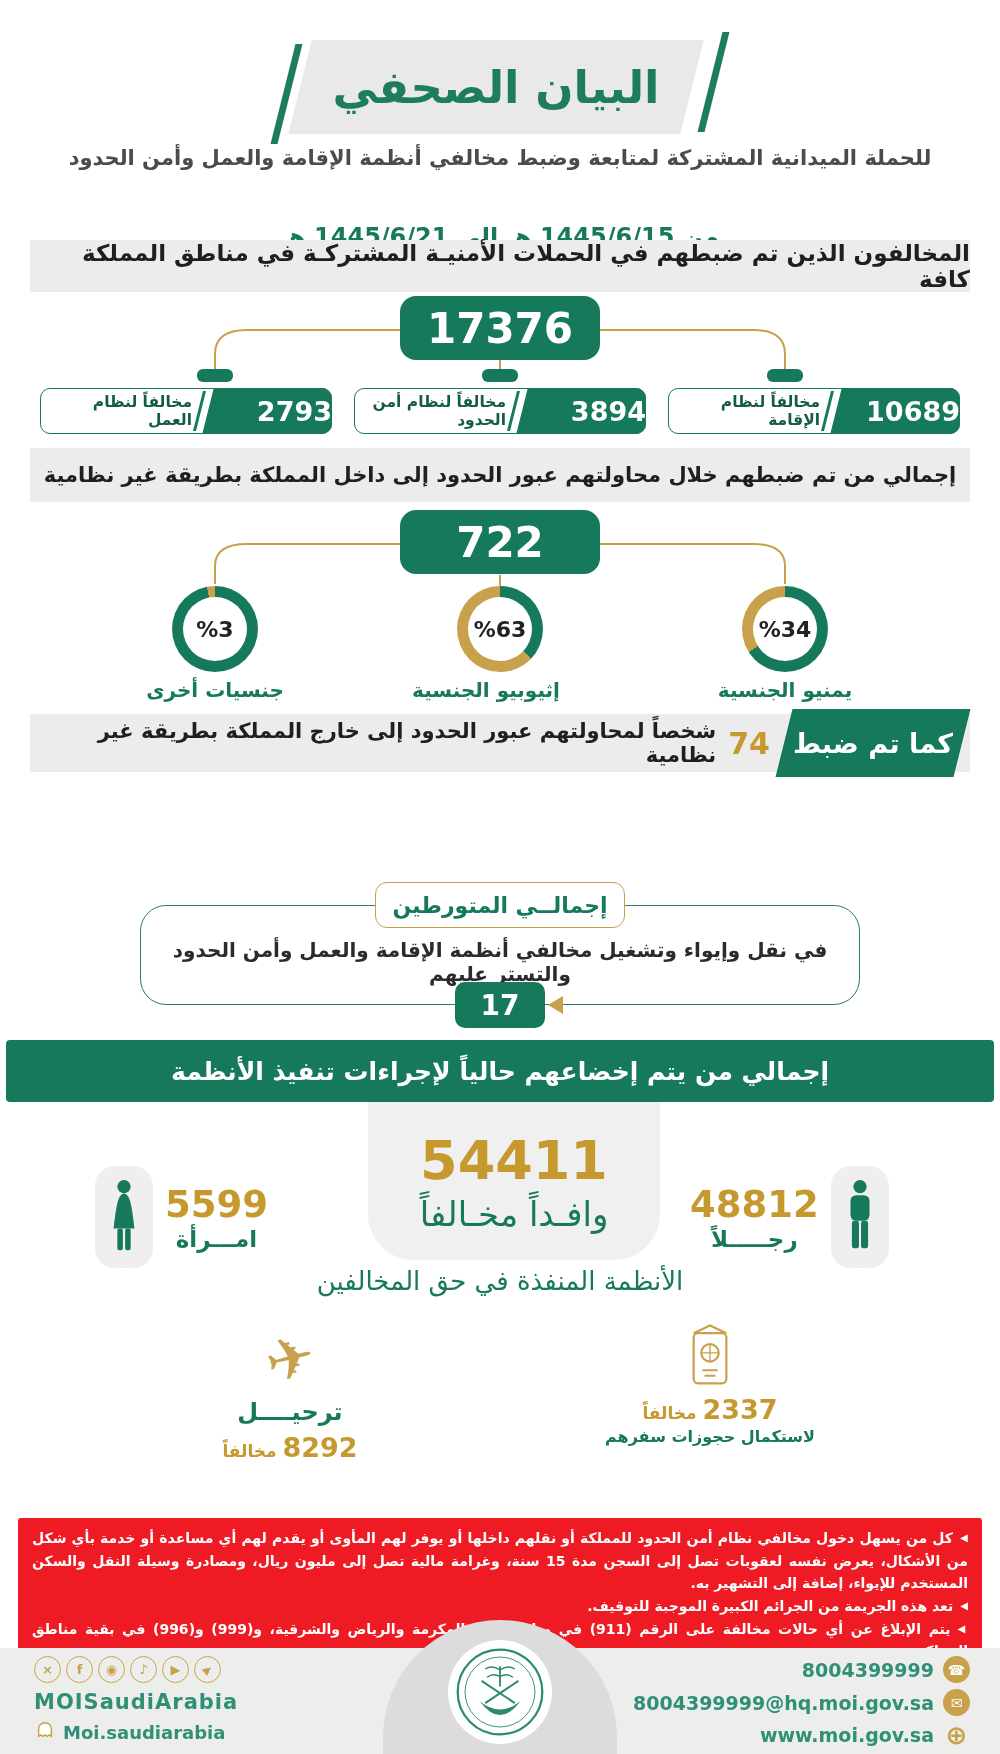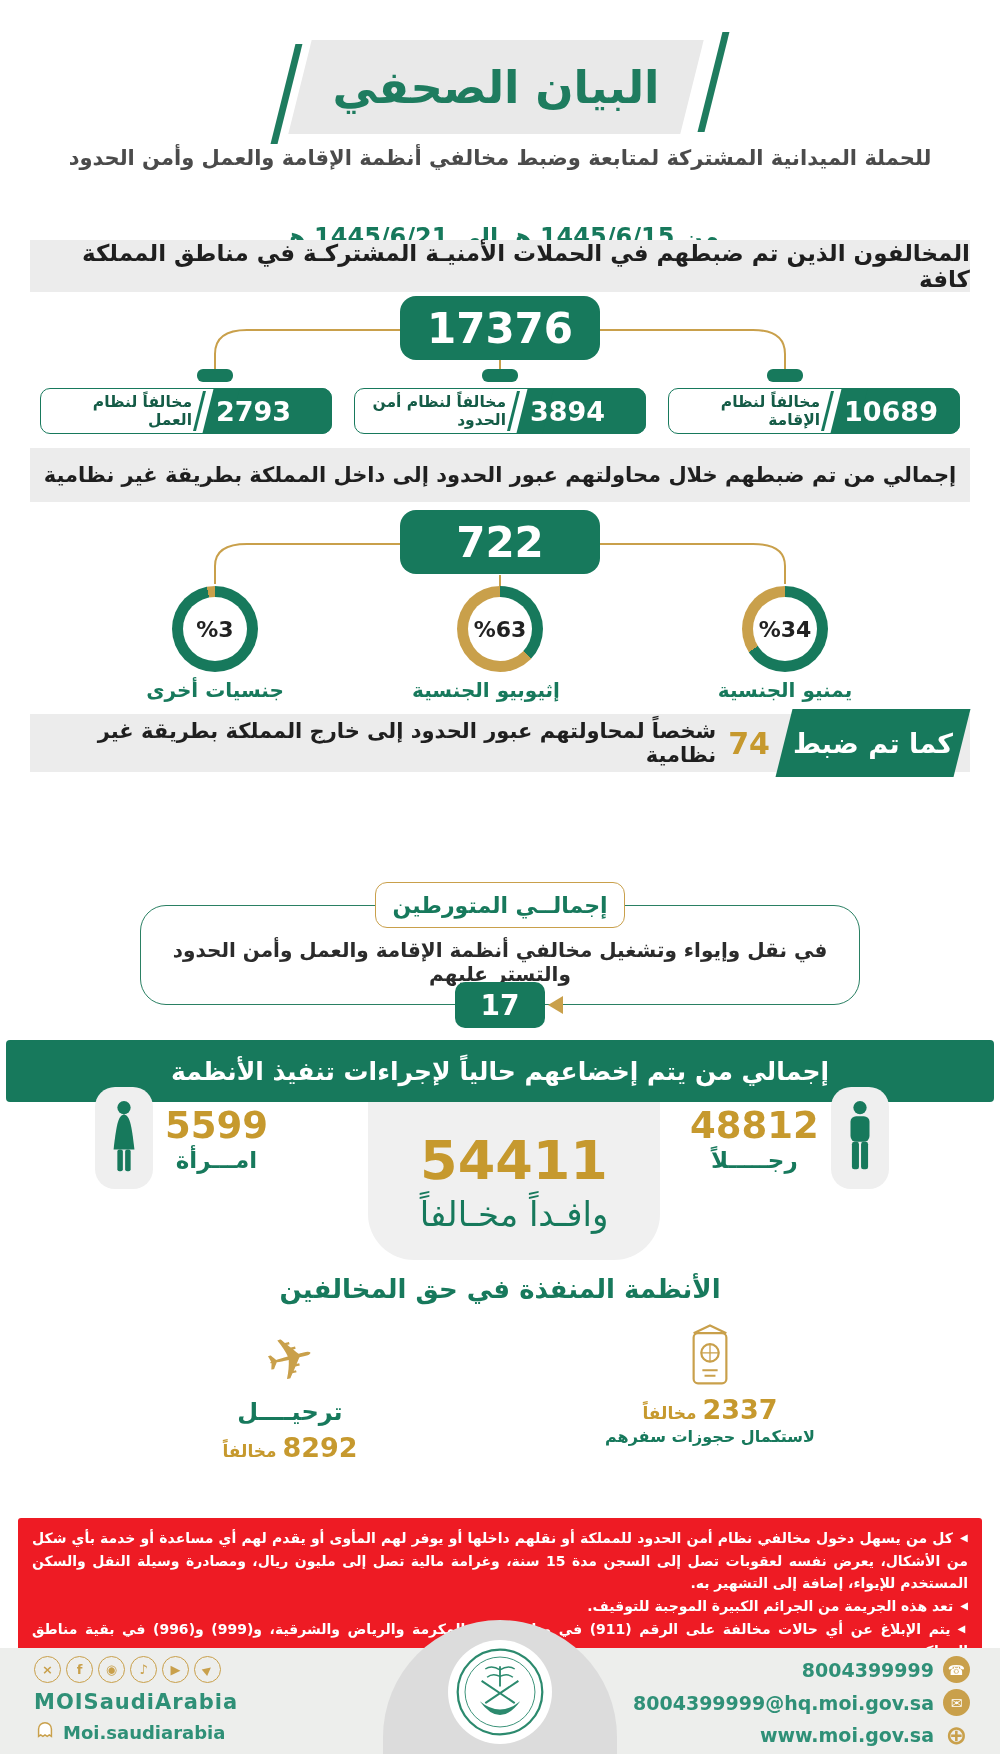--- a/index.html
+++ b/index.html
@@ -37,21 +37,21 @@
 
   
   .overlay{position:absolute;top:0;left:0;width:1000px;height:1754px;pointer-events:none;}
 
   
   .stat-unit{position:absolute;top:388px;height:46px;width:292px;}
   .stat-unit .label-box{position:absolute;inset:0;background:#fff;border:1.5px solid var(--green);border-radius:10px;}
   .stat-unit .label-text{position:absolute;top:0;bottom:0;left:8px;right:140px;display:flex;align-items:center;justify-content:center;
     font-size:15.5px;font-weight:700;color:var(--greendark);}
   .stat-unit .num-box{position:absolute;top:0;bottom:0;right:0;width:116px;background:var(--green);border-radius:10px;
-    display:flex;align-items:center;justify-content:flex-end;color:#fff;font-size:27px;font-weight:800;}
+    display:flex;align-items:center;justify-content:flex-start;color:#fff;font-size:27px;font-weight:800;}
   .stat-unit .num-box::before{content:"";position:absolute;top:0;bottom:0;left:-8px;width:26px;background:var(--green);transform:skewX(-14deg);}
   .stat-unit .num-box span{position:relative;}
   .stat-unit .slash-div{position:absolute;top:3px;bottom:3px;right:132px;width:2.5px;background:var(--green);transform:skewX(-14deg);}
   .u1{left:668px;} .u2{left:354px;} .u3{left:40px;}
 
   
   .donut{position:absolute;top:586px;width:86px;height:86px;border-radius:50%;}
   .donut .hole{position:absolute;inset:11px;background:#fff;border-radius:50%;display:flex;align-items:center;justify-content:center;
     font-size:22px;font-weight:900;color:#222;}
   .d1{left:742px;} .d2{left:457px;} .d3{left:172px;}
@@ -80,29 +80,29 @@
 
   
   .green-banner{position:absolute;top:1040px;left:6px;right:6px;height:62px;background:var(--green);border-radius:4px;
     display:flex;align-items:center;justify-content:center;color:#fff;font-size:25px;font-weight:800;}
 
   
   .center-panel{position:absolute;top:1102px;left:368px;width:292px;height:158px;background:#f0f0f0;border-radius:0 0 46px 46px;
     display:flex;flex-direction:column;align-items:center;justify-content:center;gap:2px;}
   .center-panel .big{font-size:54px;font-weight:800;color:var(--goldnum);}
   .center-panel .lbl{font-size:34px;font-weight:400;color:var(--green);}
-  .figure{position:absolute;top:1087px;display:flex;align-items:center;gap:12px;}
+  .figure{position:absolute;top:1166px;display:flex;align-items:center;gap:12px;}
   .fig-right{left:690px;} .fig-left{left:95px;}
   .figure .txt{text-align:center;}
   .figure .val{font-size:37px;font-weight:800;color:var(--goldnum);}
   .figure .lbl{font-size:23px;font-weight:800;color:var(--green);}
   .icon-card{width:58px;height:102px;background:#efefef;border-radius:20px;display:flex;align-items:center;justify-content:center;}
 
   
-  .actions-heading{position:absolute;top:1266px;left:0;right:0;text-align:center;font-size:26px;font-weight:700;color:var(--green);margin-top:8px;}
+  .actions-heading{position:absolute;top:1266px;left:0;right:0;text-align:center;font-size:26px;font-weight:400;color:var(--green);}
   .actions{position:absolute;top:1308px;left:80px;right:80px;display:flex;}
   .action-col{flex:1;text-align:center;}
   .action-col .ic{height:80px;display:flex;align-items:flex-end;justify-content:center;}
   .action-col .ttl{margin-top:10px;font-size:24px;font-weight:900;color:var(--green);}
   .action-col .valline{margin-top:6px;font-size:17px;font-weight:800;color:var(--goldnum);}
   .action-col .valline .v{font-size:27px;}
   .action-col .sub{margin-top:2px;font-size:16px;font-weight:700;color:var(--green);}
   .plane-glyph{font-size:58px;color:var(--gold);display:inline-block;transform:rotate(-14deg);line-height:1;}
 
   

